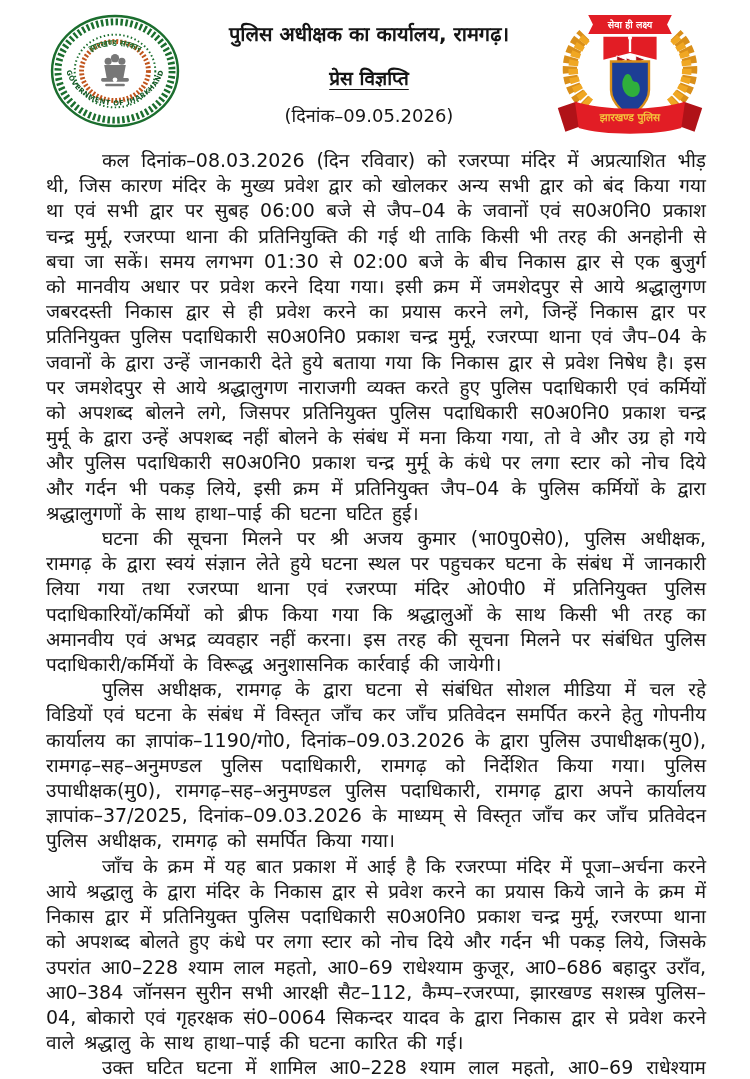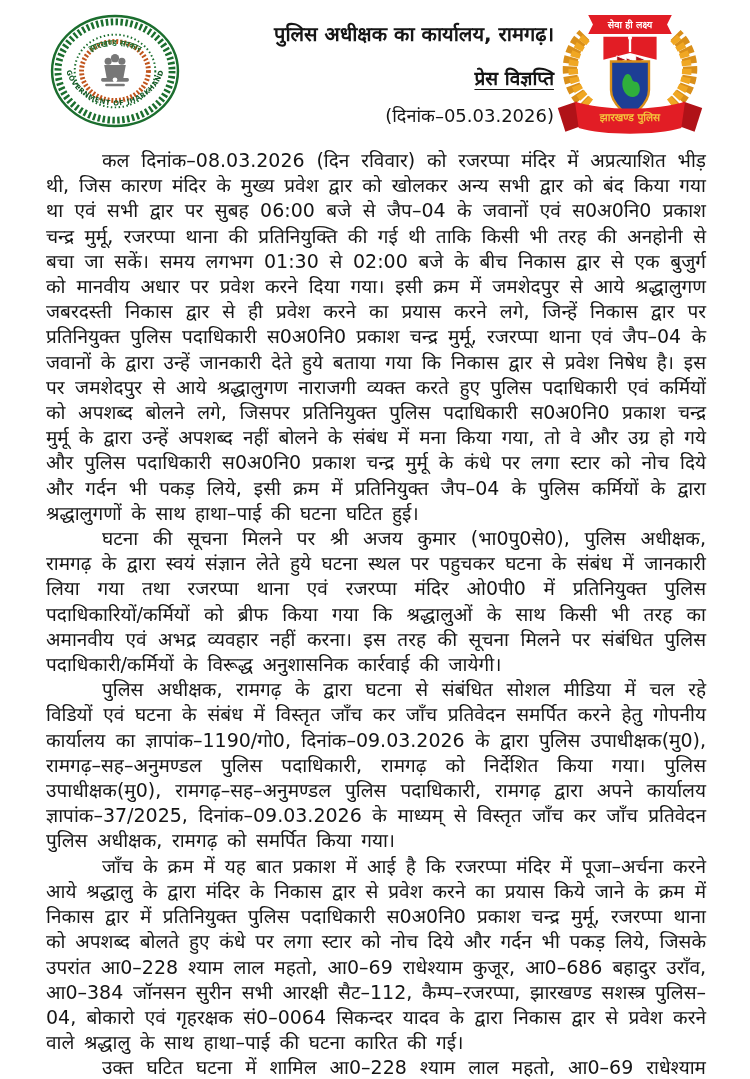--- a/index.html
+++ b/index.html
@@ -12,21 +12,21 @@
   .page {
     width:750px; height:1079px;
     background:#ffffff;
     padding:8px 44px 0 46px;
     overflow:hidden;
   }
   
   .hdr { display:flex; align-items:flex-start; }
   .logo-box-left { width:138px; flex:0 0 138px; padding-top:4px; }
   .logo-box-right { width:152px; flex:0 0 152px; padding-top:2px; }
-  .hdr-center { flex:1 1 auto; text-align:right; padding-top:14px; }
+  .hdr-center { flex:1 1 auto; text-align:center; padding-top:14px; }
   .office-title { font-size:20px; font-weight:bold; line-height:1.25; }
   .doc-type {
     display:inline-block; margin-top:18px;
     font-size:19px; font-weight:bold;
     text-decoration:underline; text-underline-offset:4px;
   }
   .date-line { margin-top:12px; font-size:18px; }
   
   .body-text {
     margin-top:14px;
@@ -68,21 +68,21 @@
           <rect x="56" y="67" width="28" height="4" rx="1.5"></rect>
           <circle cx="70" cy="69" r="2.4" fill="#ffffff"></circle>
           <rect x="60" y="73" width="20" height="2.5" rx="1"></rect>
         </g>
       </svg>
     </div>
 
     <div class="hdr-center">
       <div class="office-title">पुलिस अधीक्षक का कार्यालय, रामगढ़।</div>
       <div><span class="doc-type">प्रेस विज्ञप्ति</span></div>
-      <div class="date-line">(दिनांक–05.03.2026)</div>
+      <div class="date-line">(दिनांक–09.05.2026)</div>
     </div>
 
     <div class="logo-box-right">
       <svg width="152" height="124" viewBox="0 0 160 130">
 
         <g>
           <path d="M36,100 C12,82 10,48 32,26" stroke="#d98f1a" stroke-width="15" fill="none" stroke-dasharray="7 3"></path>
           <path d="M124,100 C148,82 150,48 128,26" stroke="#d98f1a" stroke-width="15" fill="none" stroke-dasharray="7 3"></path>
           <path d="M38,98 C16,81 14,50 34,29" stroke="#f0a723" stroke-width="10" fill="none" stroke-dasharray="6 3"></path>
           <path d="M122,98 C144,81 146,50 126,29" stroke="#f0a723" stroke-width="10" fill="none" stroke-dasharray="6 3"></path>

